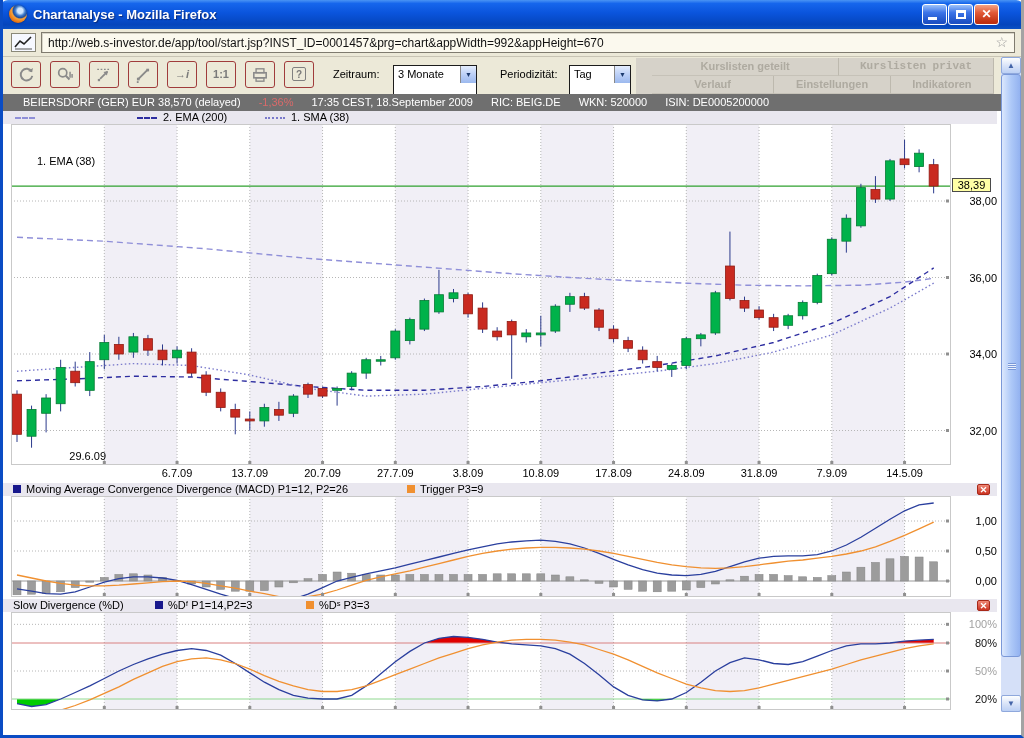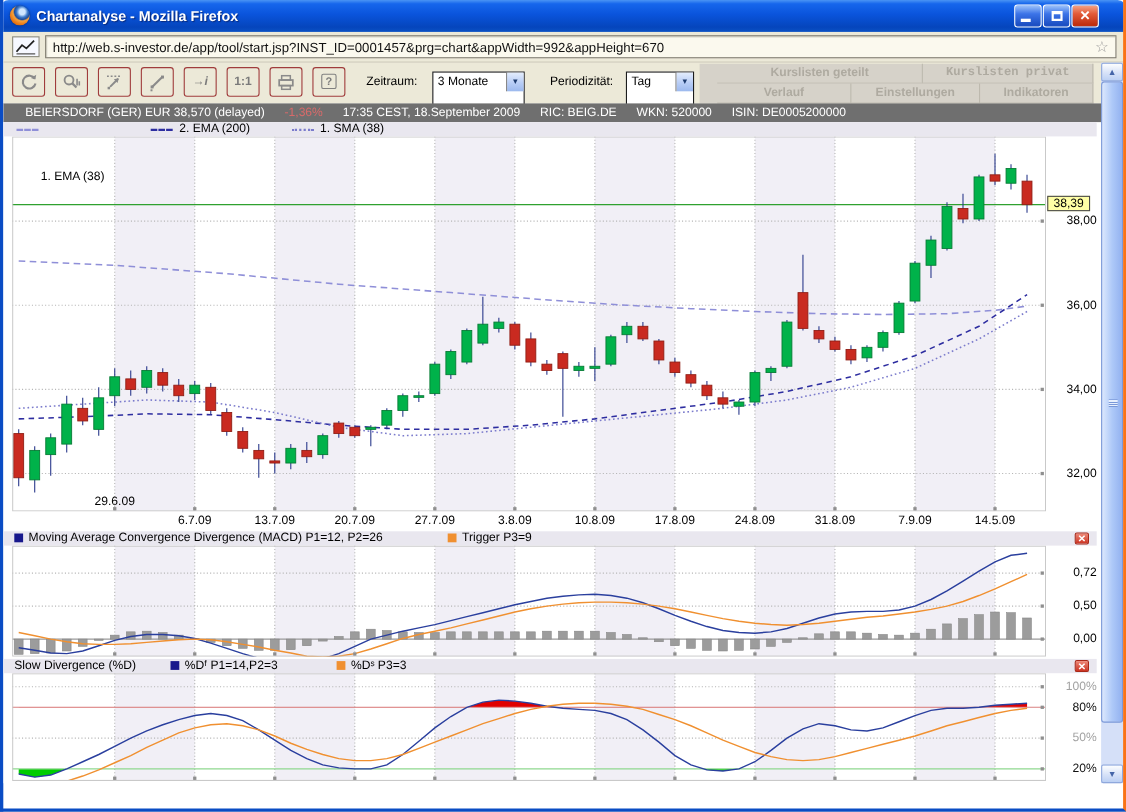--- a/index.html
+++ b/index.html
@@ -1,18 +1,18 @@
 <!DOCTYPE html>
 <html><head>
 <meta charset="utf-8">
 <style>
   html,body{margin:0;padding:0;background:#3a6ea5;}
   *{box-sizing:border-box;}
   #win{position:relative;width:1024px;height:738px;font-family:"Liberation Sans",sans-serif;
-       background:#fff;overflow:hidden;border-left:3px solid #0a4cc4;border-right:3px solid #f97316;border-bottom:3px solid #0a4cc4;}
+       background:#fff;overflow:hidden;border-left:3px solid #0a4cc4;border-right:3px solid #a3a3a3;border-bottom:3px solid #0a4cc4;}
   
   #titlebar{position:absolute;left:-3px;top:0;width:1024px;height:29px;
     background:linear-gradient(180deg,#4a94f4 0%,#1666ec 12%,#0a54dc 45%,#0545bc 85%,#0b51c4 100%);
     border-radius:8px 8px 0 0;}
   #fficon{position:absolute;left:9px;top:5px;width:18px;height:18px;border-radius:50%;
     background:radial-gradient(circle at 62% 32%,#cfe6ff 0 16%,#3f7ccc 30%,#1d4d9c 42%,#f7a23a 50%,#e8720f 72%,#c04c00 100%);
     box-shadow:0 0 2px rgba(0,0,0,.5);}
   #title-text{position:absolute;left:33px;top:7px;color:#fff;font-size:13px;font-weight:bold;
     text-shadow:1px 1px 1px #0a2a7a;white-space:nowrap;}
   .winbtn{position:absolute;top:4px;width:25px;height:21px;border:1px solid #fff;border-radius:3px;
@@ -358,21 +358,21 @@
       <rect x="935" y="305" width="3" height="3" fill="#8f8f8f"></rect>
     </svg>
   <div id="badge">38,39</div>
   <div id="ylabels-main">
       <div class="axlabel ylab" style="left: 950px; top: 195px;">38,00</div>
       <div class="axlabel ylab" style="left: 950px; top: 271.5px;">36,00</div>
       <div class="axlabel ylab" style="left: 950px; top: 348px;">34,00</div>
       <div class="axlabel ylab" style="left: 950px; top: 424.5px;">32,00</div>
     </div>
   <div id="xlabels">
-      <div class="axlabel " style="left: 66.3px; top: 450px; width: 70px; text-align: center;">29.6.09</div>
+      <div class="axlabel " style="left: 66.3px; top: 450px; width: 70px; text-align: left;">29.6.09</div>
       <div class="axlabel " style="left: 139.05px; top: 467px; width: 70px; text-align: center;">6.7.09</div>
       <div class="axlabel " style="left: 211.8px; top: 467px; width: 70px; text-align: center;">13.7.09</div>
       <div class="axlabel " style="left: 284.55px; top: 467px; width: 70px; text-align: center;">20.7.09</div>
       <div class="axlabel " style="left: 357.3px; top: 467px; width: 70px; text-align: center;">27.7.09</div>
       <div class="axlabel " style="left: 430.05px; top: 467px; width: 70px; text-align: center;">3.8.09</div>
       <div class="axlabel " style="left: 502.8px; top: 467px; width: 70px; text-align: center;">10.8.09</div>
       <div class="axlabel " style="left: 575.55px; top: 467px; width: 70px; text-align: center;">17.8.09</div>
       <div class="axlabel " style="left: 648.3px; top: 467px; width: 70px; text-align: center;">24.8.09</div>
       <div class="axlabel " style="left: 721.05px; top: 467px; width: 70px; text-align: center;">31.8.09</div>
       <div class="axlabel " style="left: 793.8px; top: 467px; width: 70px; text-align: center;">7.9.09</div>
@@ -485,21 +485,21 @@
       <rect x="601.0500000000001" y="97" width="3" height="3" fill="#8f8f8f"></rect>
       <rect x="673.8000000000001" y="97" width="3" height="3" fill="#8f8f8f"></rect>
       <rect x="746.5500000000001" y="97" width="3" height="3" fill="#8f8f8f"></rect>
       <rect x="819.3000000000001" y="97" width="3" height="3" fill="#8f8f8f"></rect>
       <rect x="892.0500000000001" y="97" width="3" height="3" fill="#8f8f8f"></rect>
       <rect x="935" y="23.5" width="3" height="3" fill="#8f8f8f"></rect>
       <rect x="935" y="53.5" width="3" height="3" fill="#8f8f8f"></rect>
       <rect x="935" y="83.5" width="3" height="3" fill="#8f8f8f"></rect>
     </svg>
   <div id="ylabels-macd">
-      <div class="axlabel ylab" style="left: 950px; top: 515px;">0,72</div>
+      <div class="axlabel ylab" style="left: 950px; top: 515px;">1,00</div>
       <div class="axlabel ylab" style="left: 950px; top: 545px;">0,50</div>
       <div class="axlabel ylab" style="left: 950px; top: 575px;">0,00</div>
     </div>
 
   <div class="panelhead" style="top:599px">
     <div class="phlabel" style="left:10px">Slow Divergence (%D)</div>
     <div class="sw" style="left:152px;background:#18188c"></div>
     <div class="phlabel" style="left:165px">%Dᶠ P1=14,P2=3</div>
     <div class="sw" style="left:303px;background:#f09030"></div>
     <div class="phlabel" style="left:316px">%Dˢ P3=3</div>

